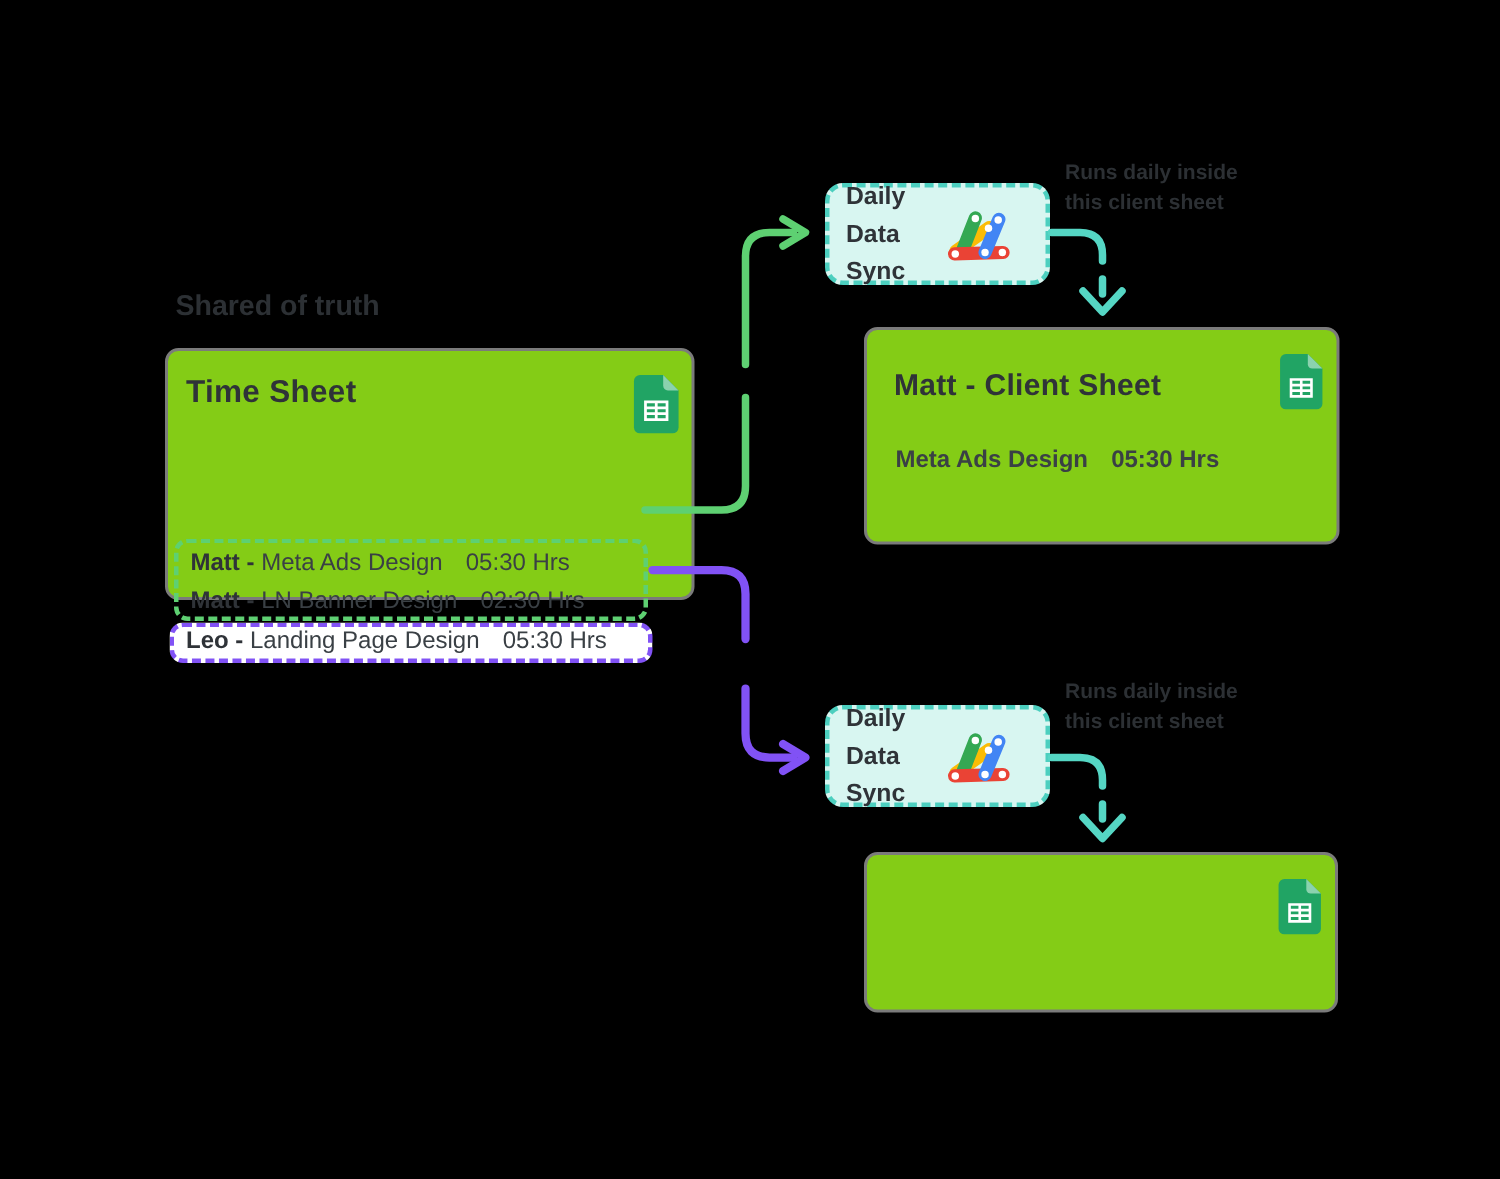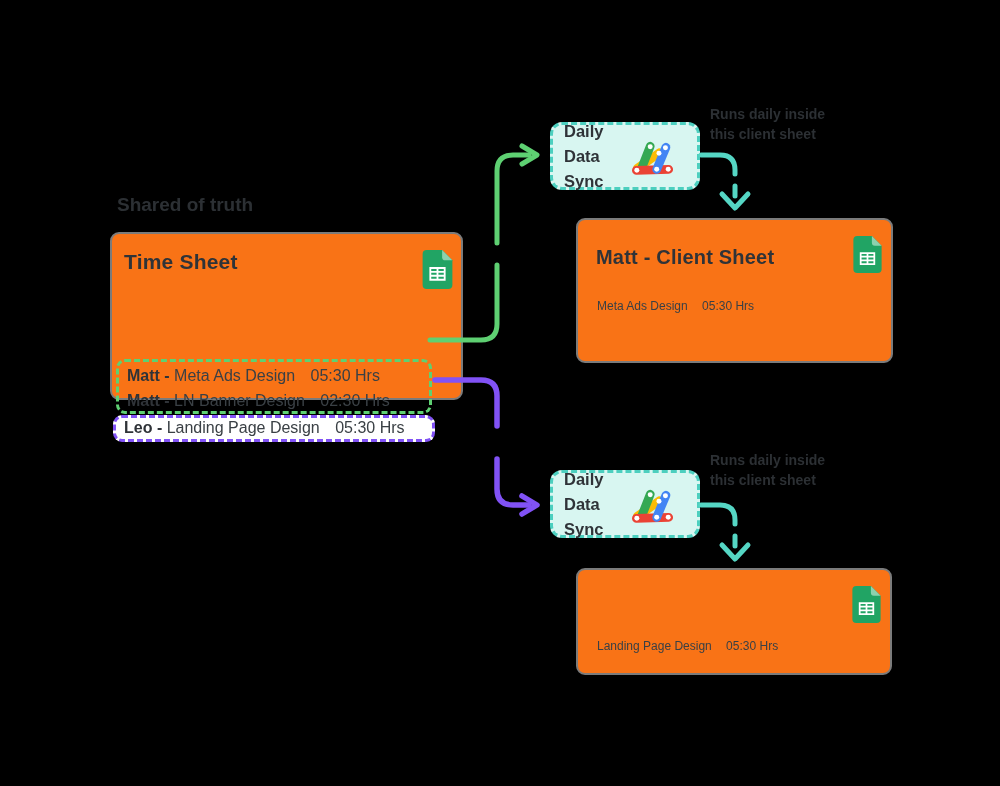--- a/index.html
+++ b/index.html
@@ -1,20 +1,20 @@
 <!DOCTYPE html>
 <html style="--background: #000000; --card-border: #7b7b7b; --green-accent: #5ed072; --purple-accent: #8152f5; --teal-accent: #55d6c4; --sync-box-bg: #d8f6f1; --sync-box-border: #4ccfbf; --sheets-green: #21a464; --sheets-fold: #8bd2ae; --google-red: #ea4335; --google-yellow: #fbbc05; --google-green: #34a853; --google-blue: #4285f4; --text-dark: #2f3338; --text-row: #3a4045; --dim-label-text: #2c3034;"><head>
 <meta charset="utf-8">
 <style>
   html,body{margin:0;padding:0;background:#000;}
   body{width:1000px;height:786px;font-family:"Liberation Sans","DejaVu Sans",sans-serif;}
   #canvas{position:relative;width:1000px;height:786px;background:var(--background,#000);overflow:hidden;}
 
   
-  .card{position:absolute;background:#f97316;border:2px solid var(--card-border);border-radius:9px;z-index:1;}
+  .card{position:absolute;background:#84cc16;border:2px solid var(--card-border);border-radius:9px;z-index:1;}
   #timesheet-box{left:110px;top:232px;width:349px;height:164px;}
   #matt-box{left:576px;top:218px;width:313px;height:141px;}
   #leo-box{left:576px;top:568px;width:312px;height:103px;}
 
   .card-title{position:absolute;left:18px;font-size:21px;font-weight:bold;color:var(--text-dark);letter-spacing:.2px;}
   #timesheet-box .card-title{left:12px;top:16px;font-size:21px;}
   .card-subtitle{position:absolute;left:13px;top:42px;font-size:13.8px;font-weight:bold;color:var(--text-dark);}
   .sheet-icon{position:absolute;top:16px;right:9px;}
   #timesheet-box .sheet-icon{top:16px;right:8px;}
 
@@ -22,21 +22,21 @@
   .dash-group{position:absolute;border-radius:9px;box-sizing:border-box;margin-top:48px;}
   #matt-group{left:4px;top:77px;width:316px;height:55px;border:3px dashed var(--green-accent);padding:2px 0 0 8px;z-index:2;}
   #leo-group{left:1px;top:133px;width:322px;height:27px;border:3px dashed var(--purple-accent);padding:0 0 0 8px;z-index:3;background:#fff;}
   .ts-row{font-size:16px;line-height:24.5px;color:var(--text-row);white-space:nowrap;}
   #leo-group .ts-row{line-height:20px;}
   .ts-row .who{font-weight:bold;color:var(--text-dark);}
   .hrs{margin-left:11px;}
 
   
   .client-title{top:26px;font-size:20px;text-align:right;}
-  .client-rows{position:absolute;left:19px;top:74px;font-size:12px;line-height:25px;color:var(--text-row);white-space:nowrap;}
+  .client-rows{position:absolute;left:19px;top:74px;font-size:16px;line-height:25px;color:var(--text-row);white-space:nowrap;font-weight:bold;}
   #leo-box .client-title{top:24px;}
   #leo-box .client-rows{top:64px;}
 
   
   .sync-box{position:absolute;width:150px;height:68px;box-sizing:border-box;background:var(--sync-box-bg);
     border:3px dashed var(--sync-box-border);border-radius:12px;display:flex;align-items:center;
     padding:0 20px 0 11px;z-index:2;}
   #sync-top{left:550px;top:122px;}
   #sync-bottom{left:550px;top:470px;}
   .sync-label{font-size:16.5px;font-weight:bold;color:var(--text-dark);line-height:25px;flex:1;}
@@ -179,26 +179,20 @@
   </div>
 
   <div class="card" id="leo-box">
     <span class="sheet-icon">
       <svg width="29" height="37" viewBox="0 0 29 38">
         <path class="sheets-body" d="M4 0 h15 l10 10 v24 a4 4 0 0 1 -4 4 H4 a4 4 0 0 1 -4 -4 V4 a4 4 0 0 1 4 -4 z"></path>
         <path class="sheets-fold" d="M19 0 l10 10 h-7 a3 3 0 0 1 -3 -3 z"></path>
         <path d="M7.5 17.5 h14 v11.5 h-14 z M14.5 17.5 v11.5 M7.5 21.3 h14 M7.5 25.1 h14" stroke="#ffffff" stroke-width="1.8" fill="none"></path>
       </svg>
     </span>
-    <div class="client-rows">
-      <div>
-        <span>Landing Page Design</span>
-        <span class="hrs">05:30 Hrs</span>
-      </div>
-    </div>
   </div>
 
   <svg id="arrows" width="1000" height="786" viewBox="0 0 1000 786">
     <g class="conn green-stroke">
       <path d="M430 340 H481 Q497 340 497 324 V265"></path>
       <path d="M497 243 V171 Q497 155 513 155 H529"></path>
       <path d="M522 146 L537 155 L522 164"></path>
     </g>
     <g class="conn purple-stroke">
       <path d="M435 380 H481 Q497 380 497 396 V426"></path>

